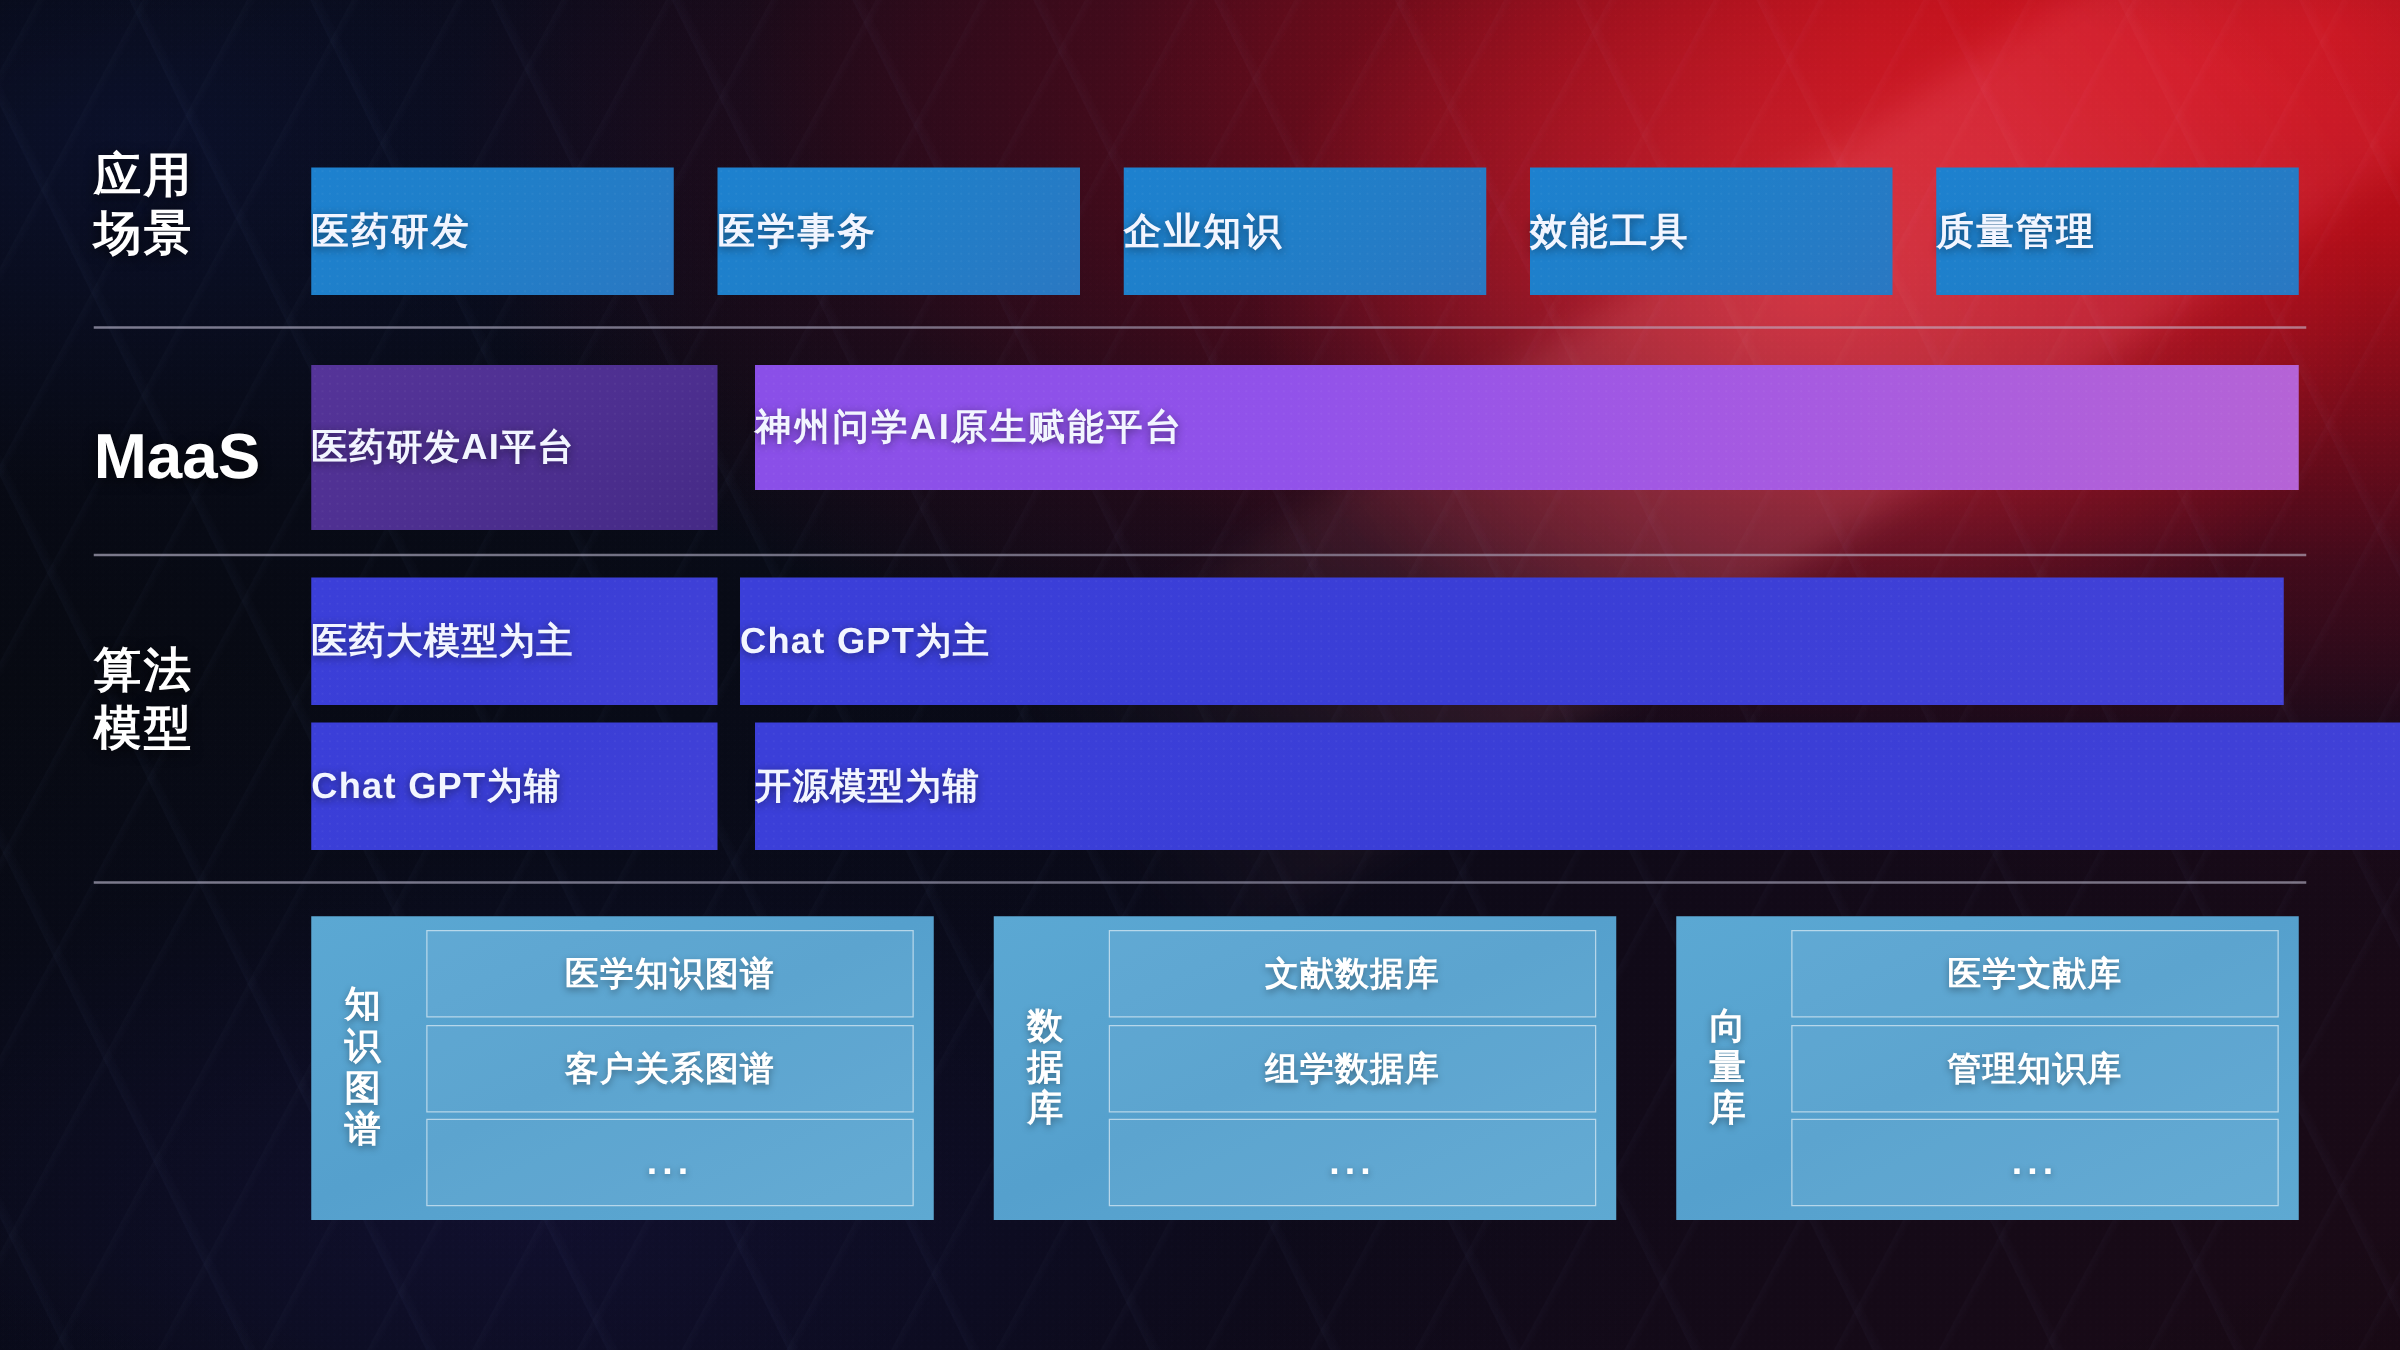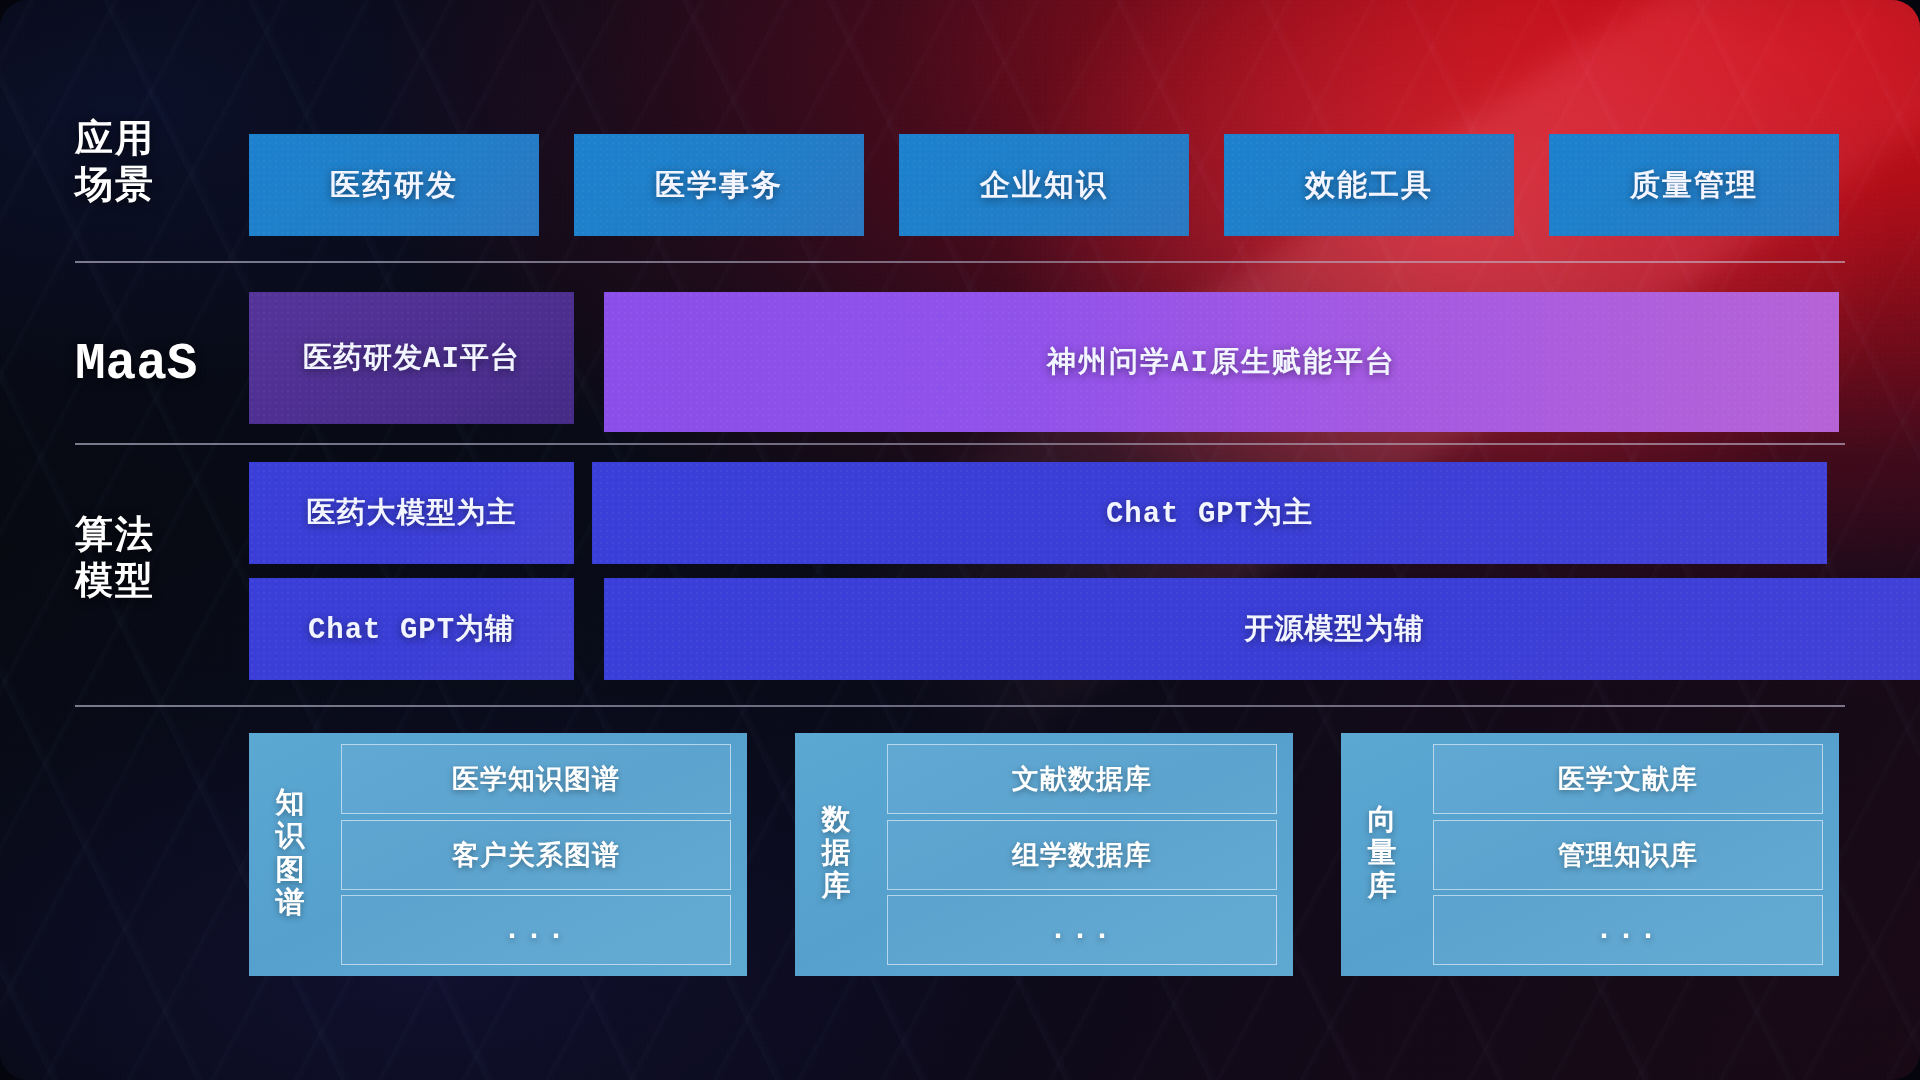--- a/index.html
+++ b/index.html
@@ -6,23 +6,22 @@
   html, body {
     margin: 0;
     padding: 0;
     background: #05060d;
   }
   #stage {
     position: relative;
     width: 1920px;
     height: 1080px;
     overflow: hidden;
-    font-family: Liberation Mono, monospace;
+    font-family: Liberation Sans, sans-serif;
     background: #07080f;
-    border-radius: 28px;
   }
 
   
   .bg-base {
     position: absolute; inset: 0;
     background:
       radial-gradient(120% 95% at 97% 2%, rgba(214,16,26,0.97) 0%, rgba(184,14,24,0.92) 16%,
         rgba(140,12,26,0.80) 29%, rgba(86,10,30,0.55) 42%, rgba(40,10,32,0.26) 55%,
         rgba(14,9,26,0.05) 68%, rgba(7,8,15,0) 78%),
       radial-gradient(90% 70% at 78% 12%, rgba(230,22,30,0.55) 0%, rgba(150,14,28,0.22) 38%, rgba(7,8,15,0) 66%),
@@ -110,21 +109,20 @@
     height: 2px;
     background: linear-gradient(90deg, rgba(196,192,214,0.85) 0%, rgba(178,176,200,0.78) 55%, rgba(200,196,216,0.80) 100%);
     opacity: .72;
   }
 
   
   .card {
     position: absolute;
     display: flex;
     align-items: center;
-    justify-content: center;
     color: #f2f5ff;
     font-weight: 700;
     text-shadow: 0 2px 8px rgba(0,0,0,0.45);
     box-sizing: border-box;
   }
   .card .dotfx {
     position: absolute; inset: 0;
     background-image: radial-gradient(rgba(255,255,255,0.18) 1px, transparent 1px);
     background-size: 6px 6px;
     opacity: .22;
@@ -144,21 +142,21 @@
   
   .maas-left {
     top: 292px;
     height: 132px;
     font-size: 29px;
     letter-spacing: 1px;
     background: linear-gradient(150deg, #553499 0%, #4d2f90 55%, #452a86 100%);
   }
   .maas-right {
     top: 292px;
-    height: 140px;
+    height: 100px;
     font-size: 29px;
     letter-spacing: 2px;
     background: linear-gradient(90deg, #8a4fe8 0%, #9152ea 34%, #a459e2 62%, #b563d6 100%);
   }
 
   
   .algo {
     height: 102px;
     font-size: 29px;
     letter-spacing: 1px;

